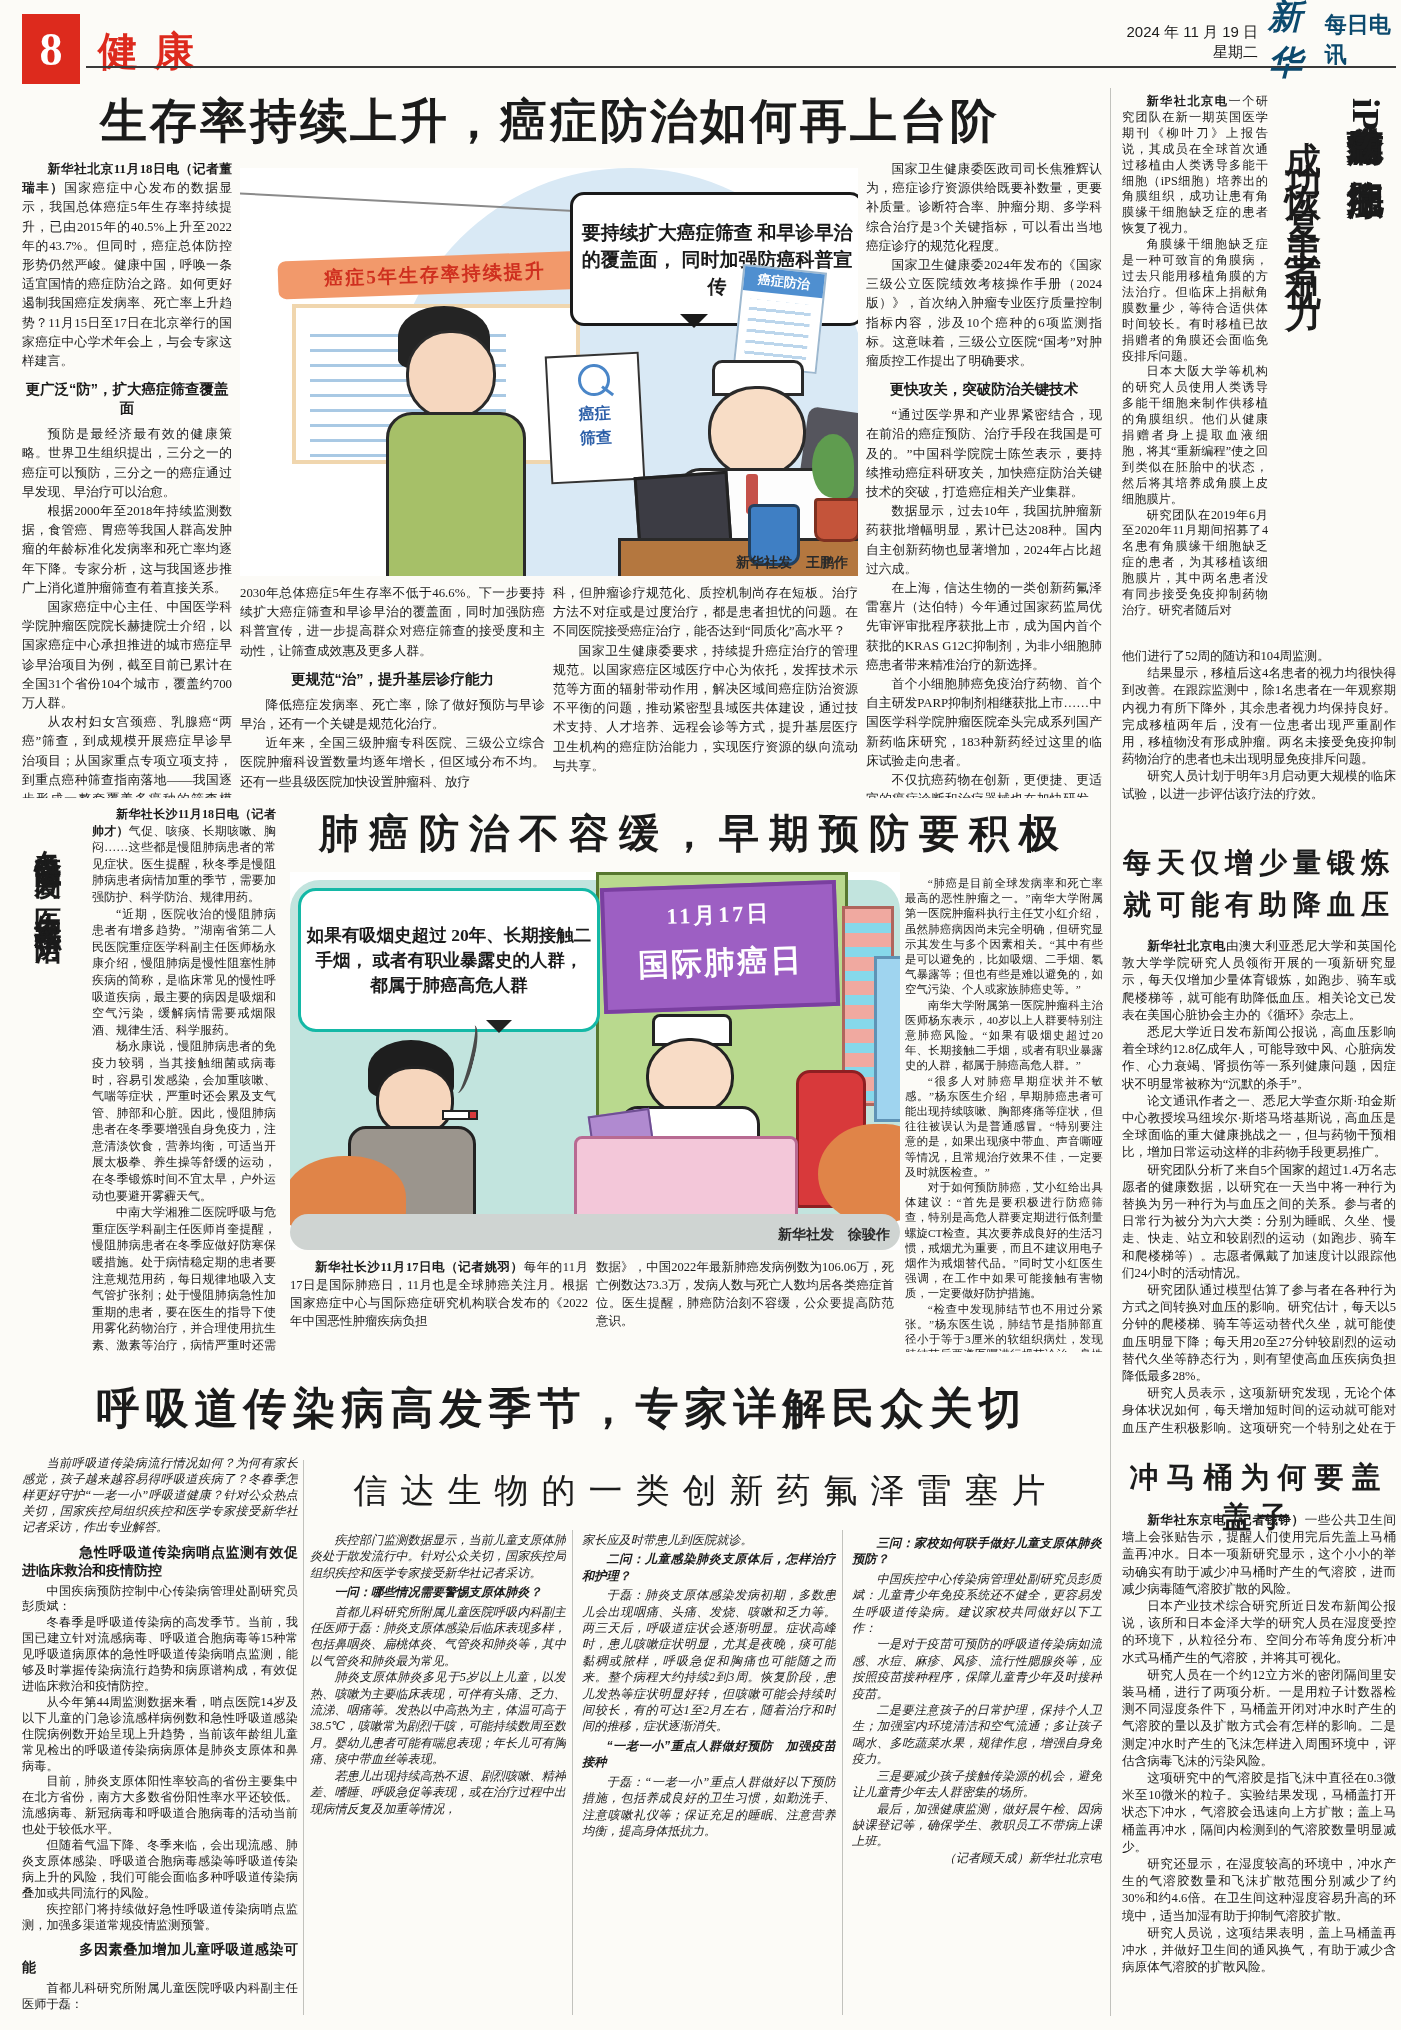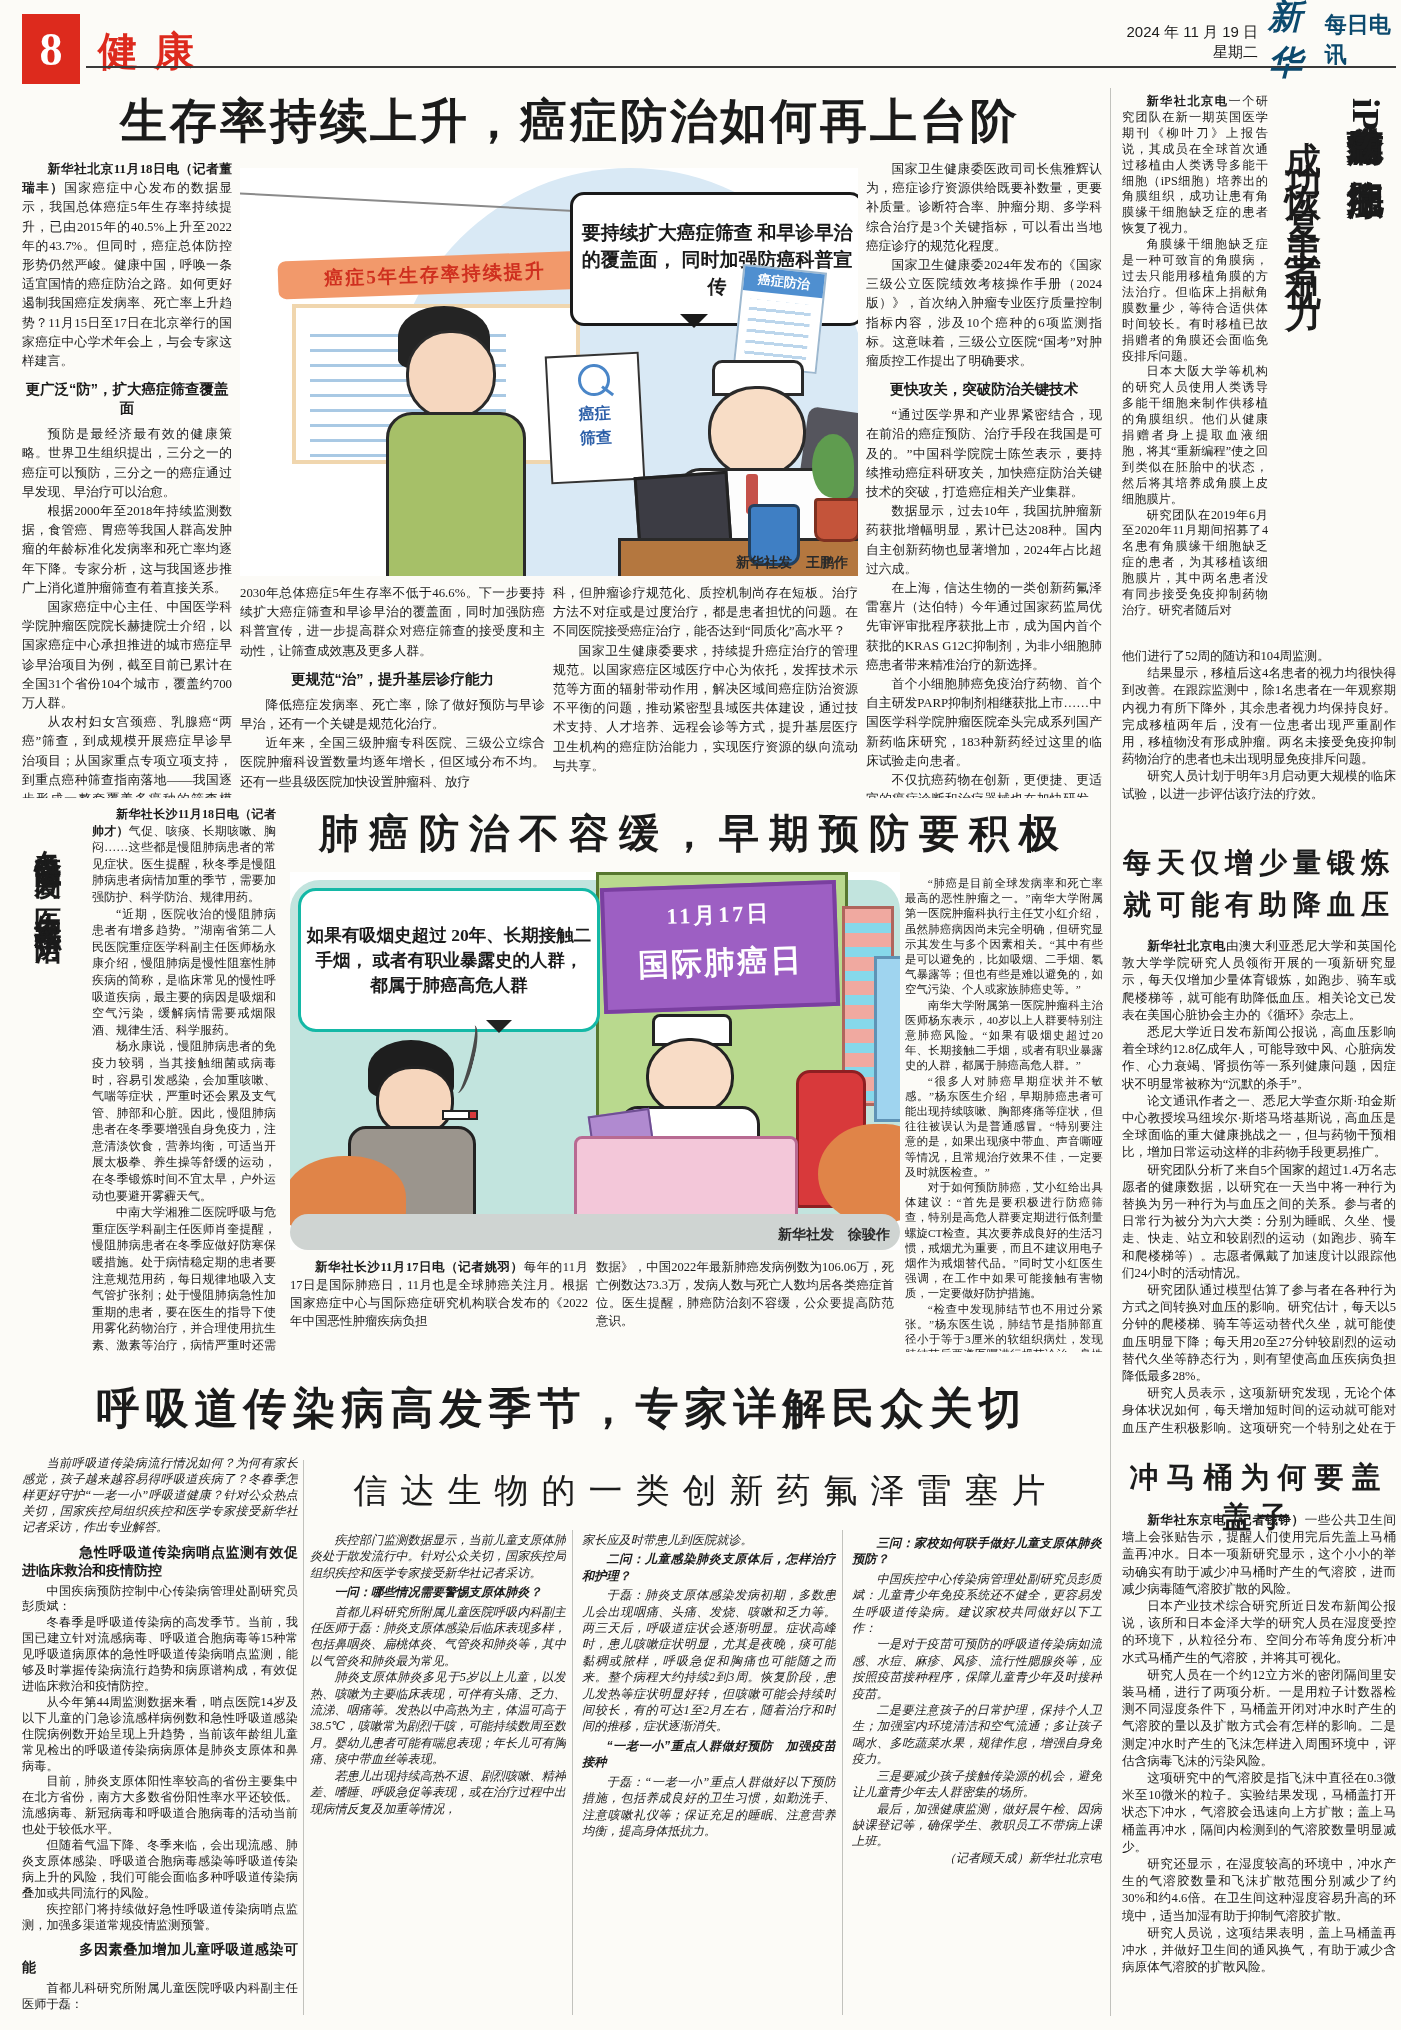--- a/index.html
+++ b/index.html
@@ -38,21 +38,21 @@
     <div>2024 年 11 月 19 日</div>
     <div>星期二</div>
   </div>
   <div class="abs" style="left:1268px;top:16px;width:130px;height:48px;color:#0c4a6e;display:flex;align-items:center;justify-content:center;">
     <span style="font-size:34px;font-weight:bold;font-style:italic;">新华</span>
     <span style="font-size:22px;font-weight:bold;">每日电讯</span>
   </div>
 
   <div class="hairline-v" style="left:1110px;top:88px;height:1928px;"></div>
 
-  <div class="abs" style="left:30px;top:90px;width:1080px;text-align:center;font-size:47px;font-weight:bold;letter-spacing:3px;">生存率持续上升，癌症防治如何再上台阶</div>
+  <div class="abs" style="left:10px;top:90px;width:1080px;text-align:center;font-size:47px;font-weight:bold;letter-spacing:3px;">生存率持续上升，癌症防治如何再上台阶</div>
 
   <div class="col" style="left:22px;top:160px;width:210px;height:638px;font-size:12.8px;line-height:19.2px;">
       <div class="blk p"><b>新华社北京11月18日电（记者董瑞丰）</b>国家癌症中心发布的数据显示，我国总体癌症5年生存率持续提升，已由2015年的40.5%上升至2022年的43.7%。但同时，癌症总体防控形势仍然严峻。健康中国，呼唤一条适宜国情的癌症防治之路。如何更好遏制我国癌症发病率、死亡率上升趋势？11月15日至17日在北京举行的国家癌症中心学术年会上，与会专家这样建言。</div>
       <div class="blk h">更广泛“防”，扩大癌症筛查覆盖面</div>
       <div class="blk p">预防是最经济最有效的健康策略。世界卫生组织提出，三分之一的癌症可以预防，三分之一的癌症通过早发现、早治疗可以治愈。</div>
       <div class="blk p">根据2000年至2018年持续监测数据，食管癌、胃癌等我国人群高发肿瘤的年龄标准化发病率和死亡率均逐年下降。专家分析，这与我国逐步推广上消化道肿瘤筛查有着直接关系。</div>
       <div class="blk p">国家癌症中心主任、中国医学科学院肿瘤医院院长赫捷院士介绍，以国家癌症中心承担推进的城市癌症早诊早治项目为例，截至目前已累计在全国31个省份104个城市，覆盖约700万人群。</div>
       <div class="blk p">从农村妇女宫颈癌、乳腺癌“两癌”筛查，到成规模开展癌症早诊早治项目；从国家重点专项立项支持，到重点癌种筛查指南落地——我国逐步形成一整套覆盖多癌种的筛查模式。</div>
     </div>
 

